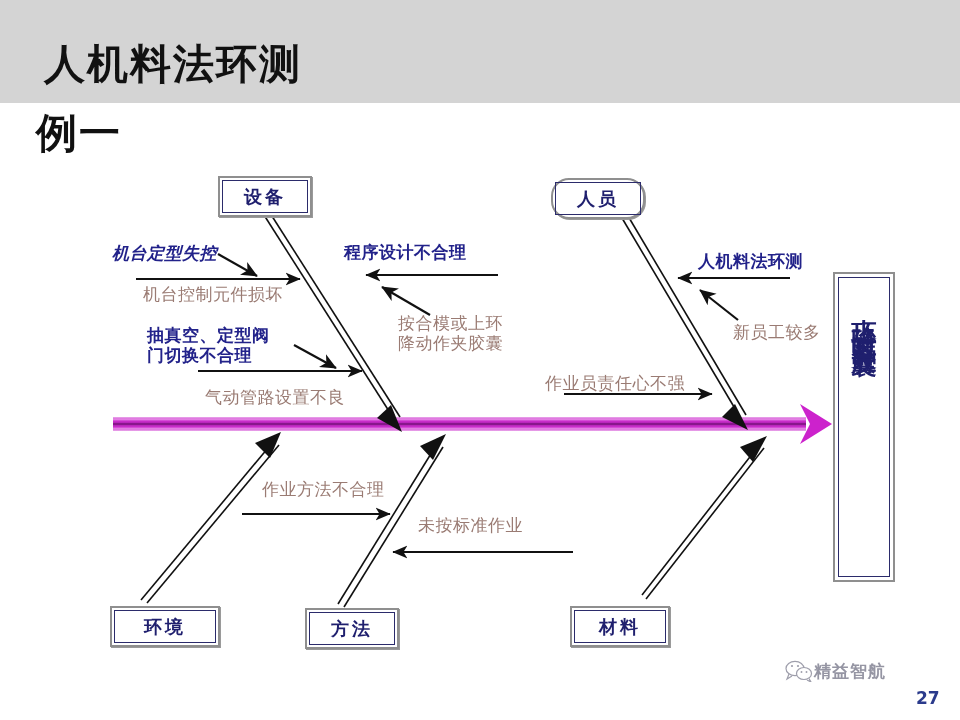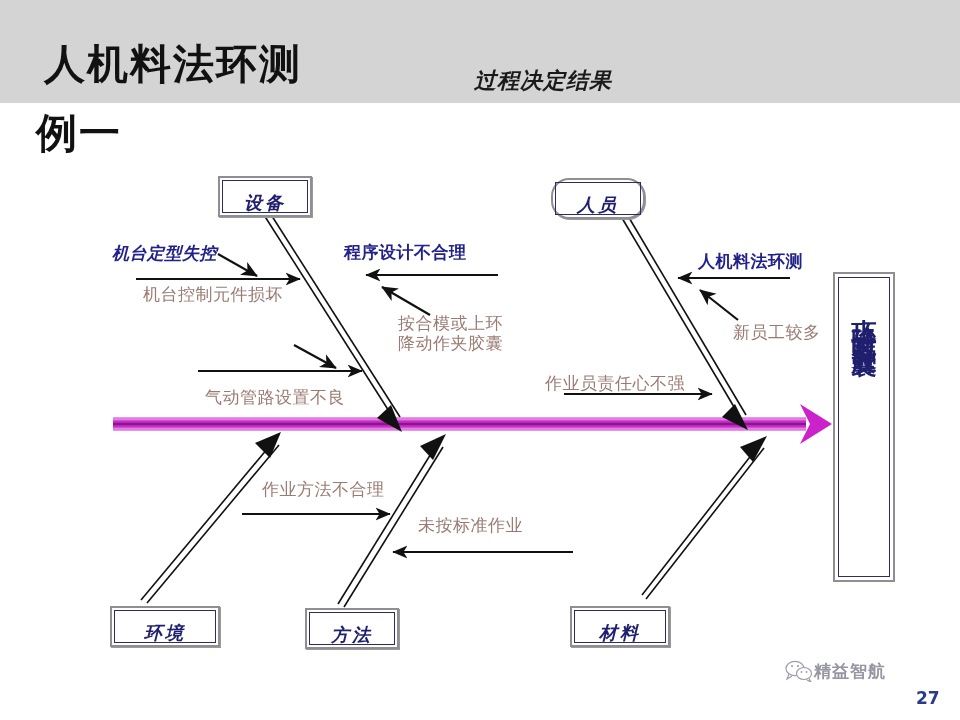--- a/index.html
+++ b/index.html
@@ -44,21 +44,21 @@
     background:#ffffff;
     border:2px solid #8f8f8f;
     box-shadow:0 0 0 1px #ffffff inset, 1px 1px 0 0 #9a9a9a;
     display:flex;align-items:center;justify-content:center;
     box-sizing:border-box;
   }
   .cat-box .inner{
     position:absolute;left:2px;top:2px;right:2px;bottom:2px;
     border:1.5px solid #2b2b6b;
     box-sizing:border-box;
-    display:flex;align-items:flex-end;justify-content:center;font-style:italic;
+    display:flex;align-items:center;justify-content:center;
   }
   .cat-text{
     font-size:18px;font-weight:bold;color:#1f1f6e;
     letter-spacing:3px;line-height:1;
   }
 
   
   .result-box{
     position:absolute;left:833px;top:272px;width:62px;height:310px;
     background:#ffffff;
@@ -106,21 +106,20 @@
     font-size:17px;font-weight:bold;color:#2b3b8c;line-height:1;
   }
 </style>
 </head>
 <body>
 
 <div class="slide">
 
   <div class="header-band"></div>
   <div class="header-title">人机料法环测</div>
-  <div class="header-sub">过程决定结果</div>
   <div class="example-label">例一</div>
 
   <div class="diagram">
     <svg width="960" height="720" viewBox="0 0 960 720">
       <defs>
         <marker id="arr" markerWidth="9" markerHeight="9" refX="8" refY="4" orient="auto" markerUnits="strokeWidth">
           <path d="M0,0.4 L8.4,4 L0,7.6 L2.2,4 Z" fill="#111"></path>
         </marker>
         <marker id="arrbig" markerWidth="8" markerHeight="8" refX="7" refY="3.6" orient="auto" markerUnits="strokeWidth">
           <path d="M0,0.3 L7.4,3.6 L0,6.9 L2,3.6 Z" fill="#111"></path>
@@ -244,20 +243,22 @@
 
   <div class="lbl lbl-primary" style="left:112px;top:244px;font-style:italic;">机台定型失控</div>
 
   <div class="lbl lbl-secondary" style="left:143px;top:285px;">机台控制元件损坏</div>
 
   <div class="lbl lbl-primary" style="left:344px;top:243px;">程序设计不合理</div>
 
   <div class="lbl lbl-secondary" style="left:398px;top:314px;">按合模或上环
 降动作夹胶囊</div>
 
+  <div class="lbl lbl-primary" style="left:147px;top:326px;">抽真空、定型阀
+门切换不合理</div>
 
   <div class="lbl lbl-secondary" style="left:205px;top:388px;">气动管路设置不良</div>
 
   <div class="lbl lbl-primary" style="left:698px;top:252px;">人机料法环测</div>
 
   <div class="lbl lbl-secondary" style="left:733px;top:323px;">新员工较多</div>
 
   <div class="lbl lbl-secondary" style="left:545px;top:362px;margin-top:12px;">作业员责任心不强</div>
 
   <div class="lbl lbl-secondary" style="left:262px;top:480px;">作业方法不合理</div>

